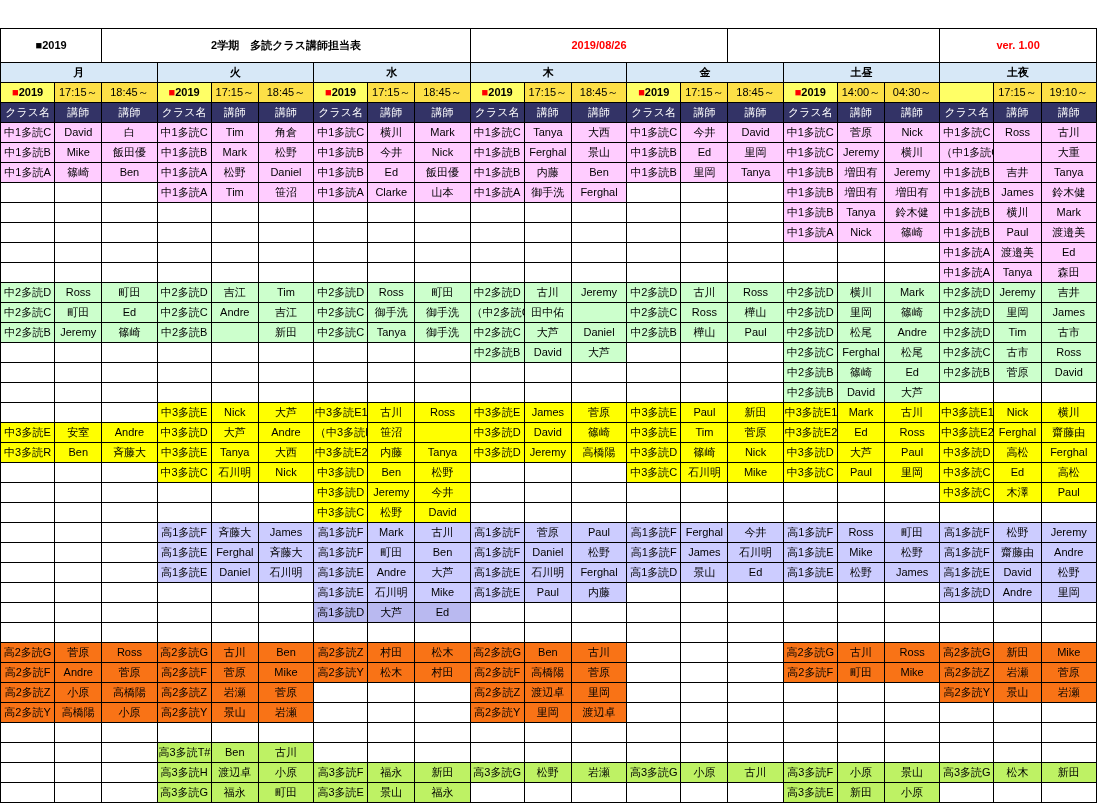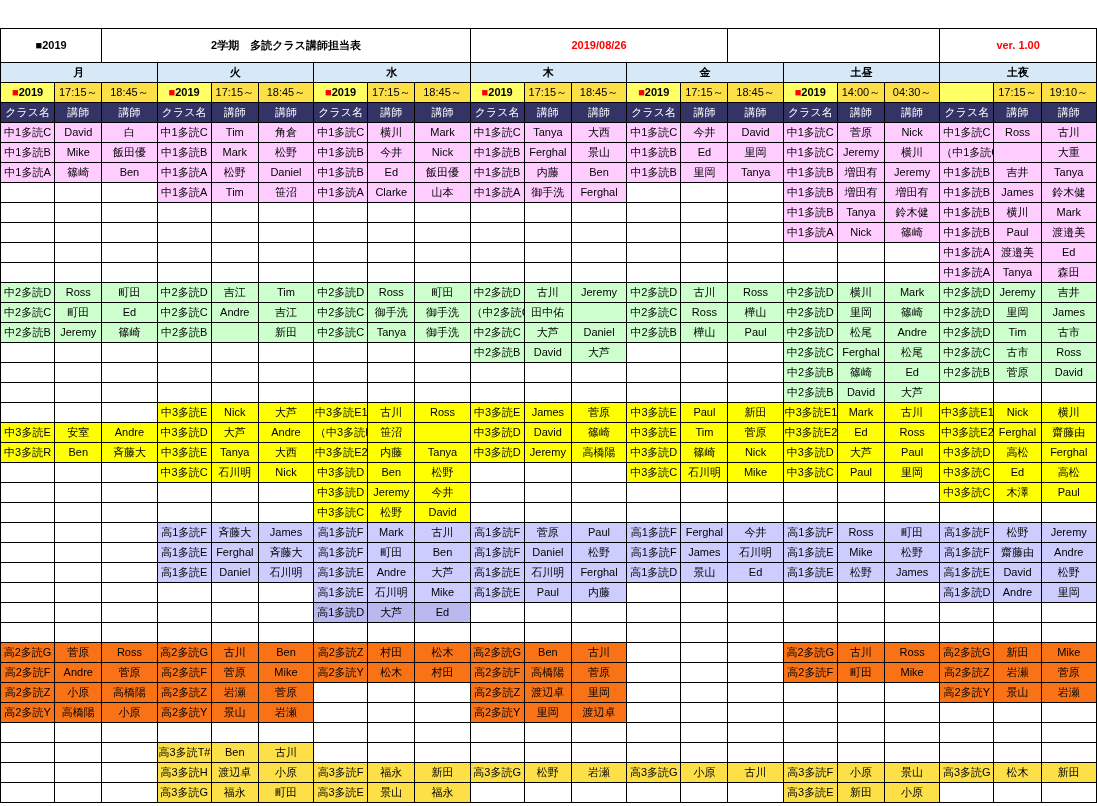--- a/index.html
+++ b/index.html
@@ -14,21 +14,21 @@
   .hdr-y{background:#ffff66;font-weight:bold;text-align:left;padding-left:2px;font-size:12px;}
   .hdr-t{background:#fde047;font-size:10px;}
   .colhdr{background:#333366;color:#ffffff;font-size:11px;height:18px;}
   
   .c1{background:#ffccff;}
   .c2{background:#ccffcc;}        
   .c3{background:#ffff00;}        
   .h1{background:#ccccff;}        
   .h1d{background:#b9b9f0;}
   .h2{background:#f97316;}        
-  .h3{background:#fde047;}        
+  .h3{background:#bef264;}        
   .r{background:#ffcc99;}         
   .blank{background:#ffffff;}
   .vsep{border-left:2px solid #000;}
   .small{font-size:9px;}
 </style>
 </head>
 <body>
 
 <div id="sheet">
   <table class="grid">

